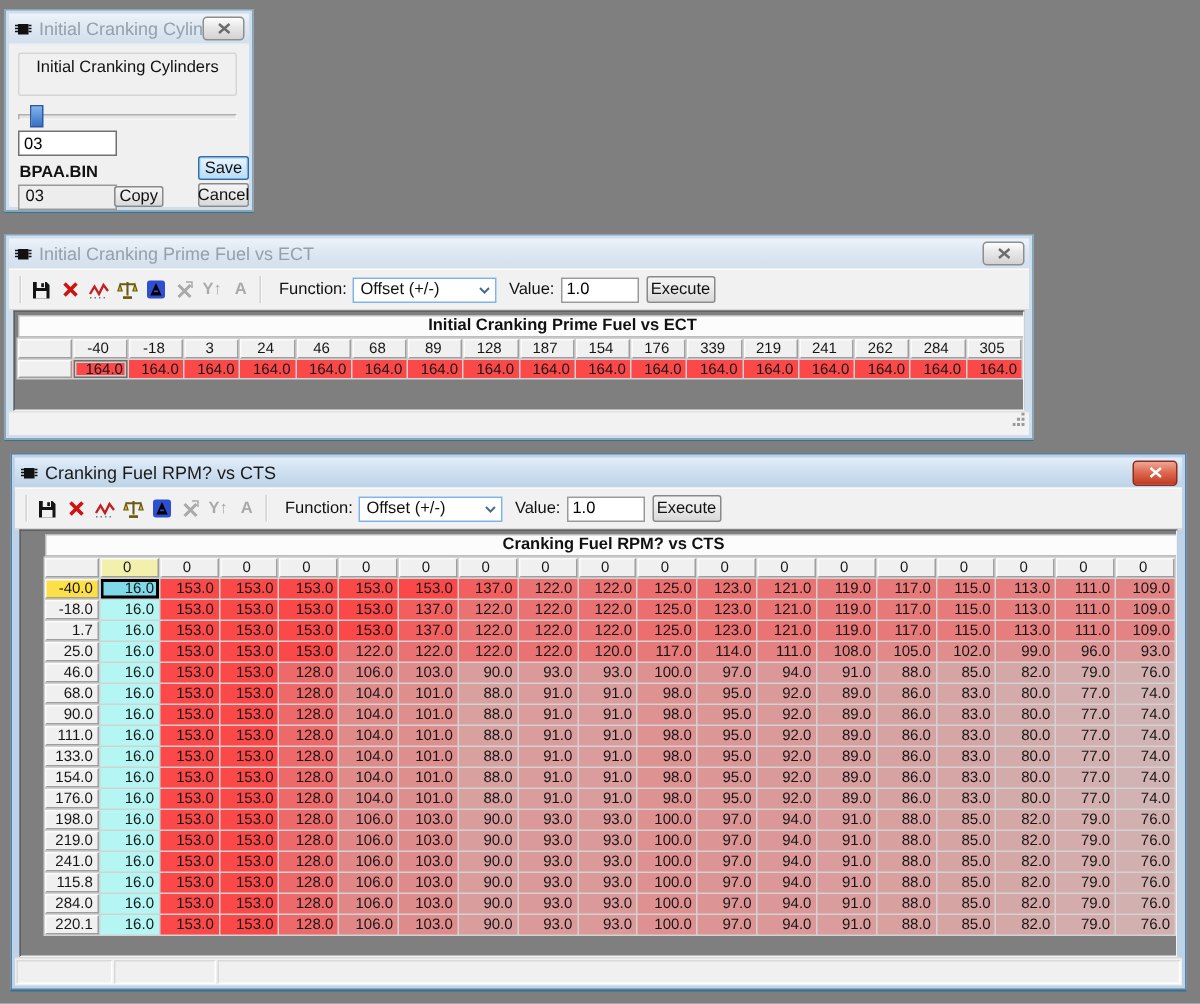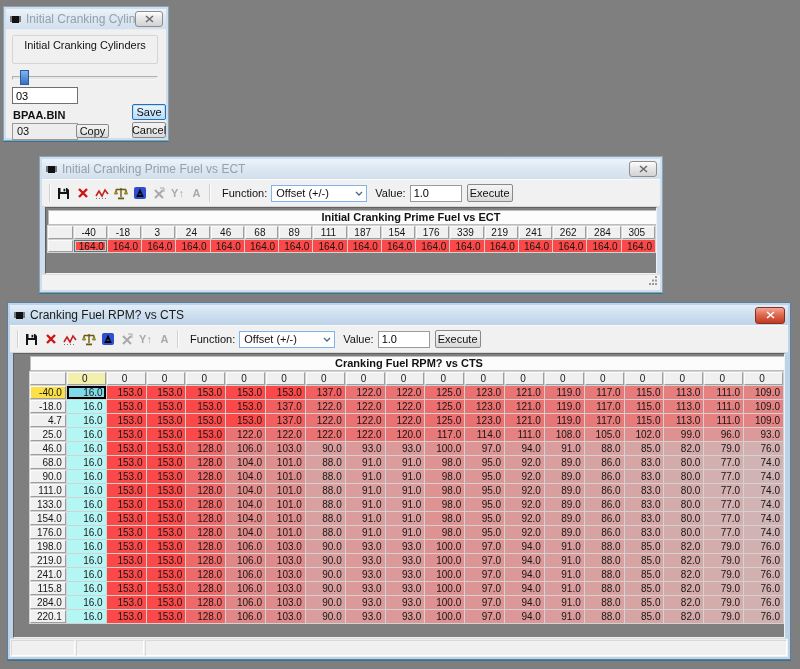--- a/index.html
+++ b/index.html
@@ -118,21 +118,21 @@
         <input class="txt" value="03" style="">
         <div class="binlabel">BPAA.BIN</div>
         <div class="readfield">03</div>
         <button class="btn w1btn focusbtn" style="left:126px;top:74px;">Save</button>
         <button class="btn w1btn" style="left:70px;top:94px;width:33px;height:14px;">Copy</button>
         <button class="btn w1btn" style="left:126px;top:92px;">Cancel</button>
       </div>
     </div>
   </div>
 
-  <div class="window inactive" style="left:3px;top:156px;width:624px;height:137px;margin-left:36px;">
+  <div class="window inactive" style="left:3px;top:156px;width:686px;height:137px;">
     <div class="frame-pad">
       <div class="titlebar">
         <span class="chip">
           <svg width="13" height="11">
               <rect x="3" y="2" width="7" height="7" fill="#111"></rect>
           <path d="M1 3h2M1 5h2M1 7h2M10 3h2M10 5h2M10 7h2" stroke="#111" stroke-width="1"></path>
             </svg>
         </span>
         <span class="title">Initial Cranking Prime Fuel vs ECT</span>
         <span class="closebtn">
@@ -204,21 +204,21 @@
             <tbody>
               <tr>
                 <th class="hdr"></th>
                 <th class="hdr">-40</th>
                 <th class="hdr">-18</th>
                 <th class="hdr">3</th>
                 <th class="hdr">24</th>
                 <th class="hdr">46</th>
                 <th class="hdr">68</th>
                 <th class="hdr">89</th>
-                <th class="hdr">111</th>
+                <th class="hdr">128</th>
                 <th class="hdr">187</th>
                 <th class="hdr">154</th>
                 <th class="hdr">176</th>
                 <th class="hdr">339</th>
                 <th class="hdr">219</th>
                 <th class="hdr">241</th>
                 <th class="hdr">262</th>
                 <th class="hdr">284</th>
                 <th class="hdr">305</th>
               </tr>
@@ -396,21 +396,21 @@
                 <td class="cell" style="background: rgb(235, 112, 112);">123.0</td>
                 <td class="cell" style="background: rgb(234, 115, 115);">121.0</td>
                 <td class="cell" style="background: rgb(233, 118, 118);">119.0</td>
                 <td class="cell" style="background: rgb(232, 121, 121);">117.0</td>
                 <td class="cell" style="background: rgb(231, 123, 123);">115.0</td>
                 <td class="cell" style="background: rgb(230, 126, 126);">113.0</td>
                 <td class="cell" style="background: rgb(229, 129, 129);">111.0</td>
                 <td class="cell" style="background: rgb(228, 131, 131);">109.0</td>
               </tr>
               <tr>
-                <th class="hdr rowhdr">4.7</th>
+                <th class="hdr rowhdr">1.7</th>
                 <td class="cell" style="background: rgb(180, 246, 244);">16.0</td>
                 <td class="cell" style="background: rgb(251, 72, 72);">153.0</td>
                 <td class="cell" style="background: rgb(251, 72, 72);">153.0</td>
                 <td class="cell" style="background: rgb(251, 72, 72);">153.0</td>
                 <td class="cell" style="background: rgb(251, 72, 72);">153.0</td>
                 <td class="cell" style="background: rgb(243, 94, 94);">137.0</td>
                 <td class="cell" style="background: rgb(235, 114, 114);">122.0</td>
                 <td class="cell" style="background: rgb(235, 114, 114);">122.0</td>
                 <td class="cell" style="background: rgb(235, 114, 114);">122.0</td>
                 <td class="cell" style="background: rgb(236, 110, 110);">125.0</td>

